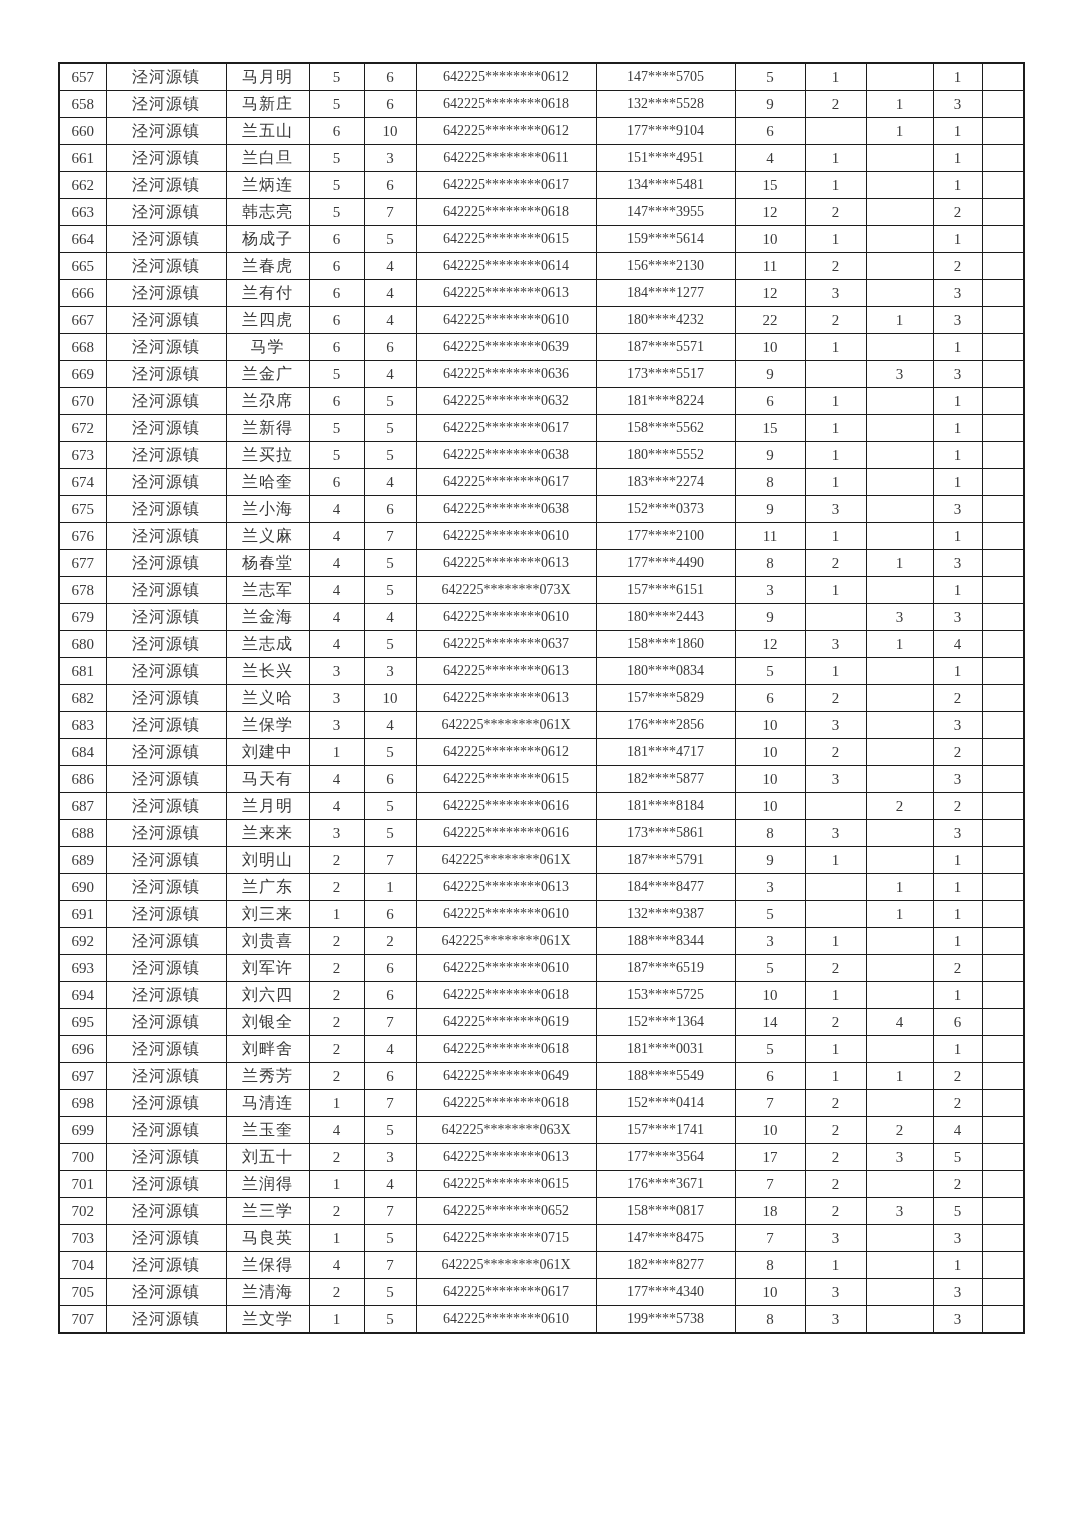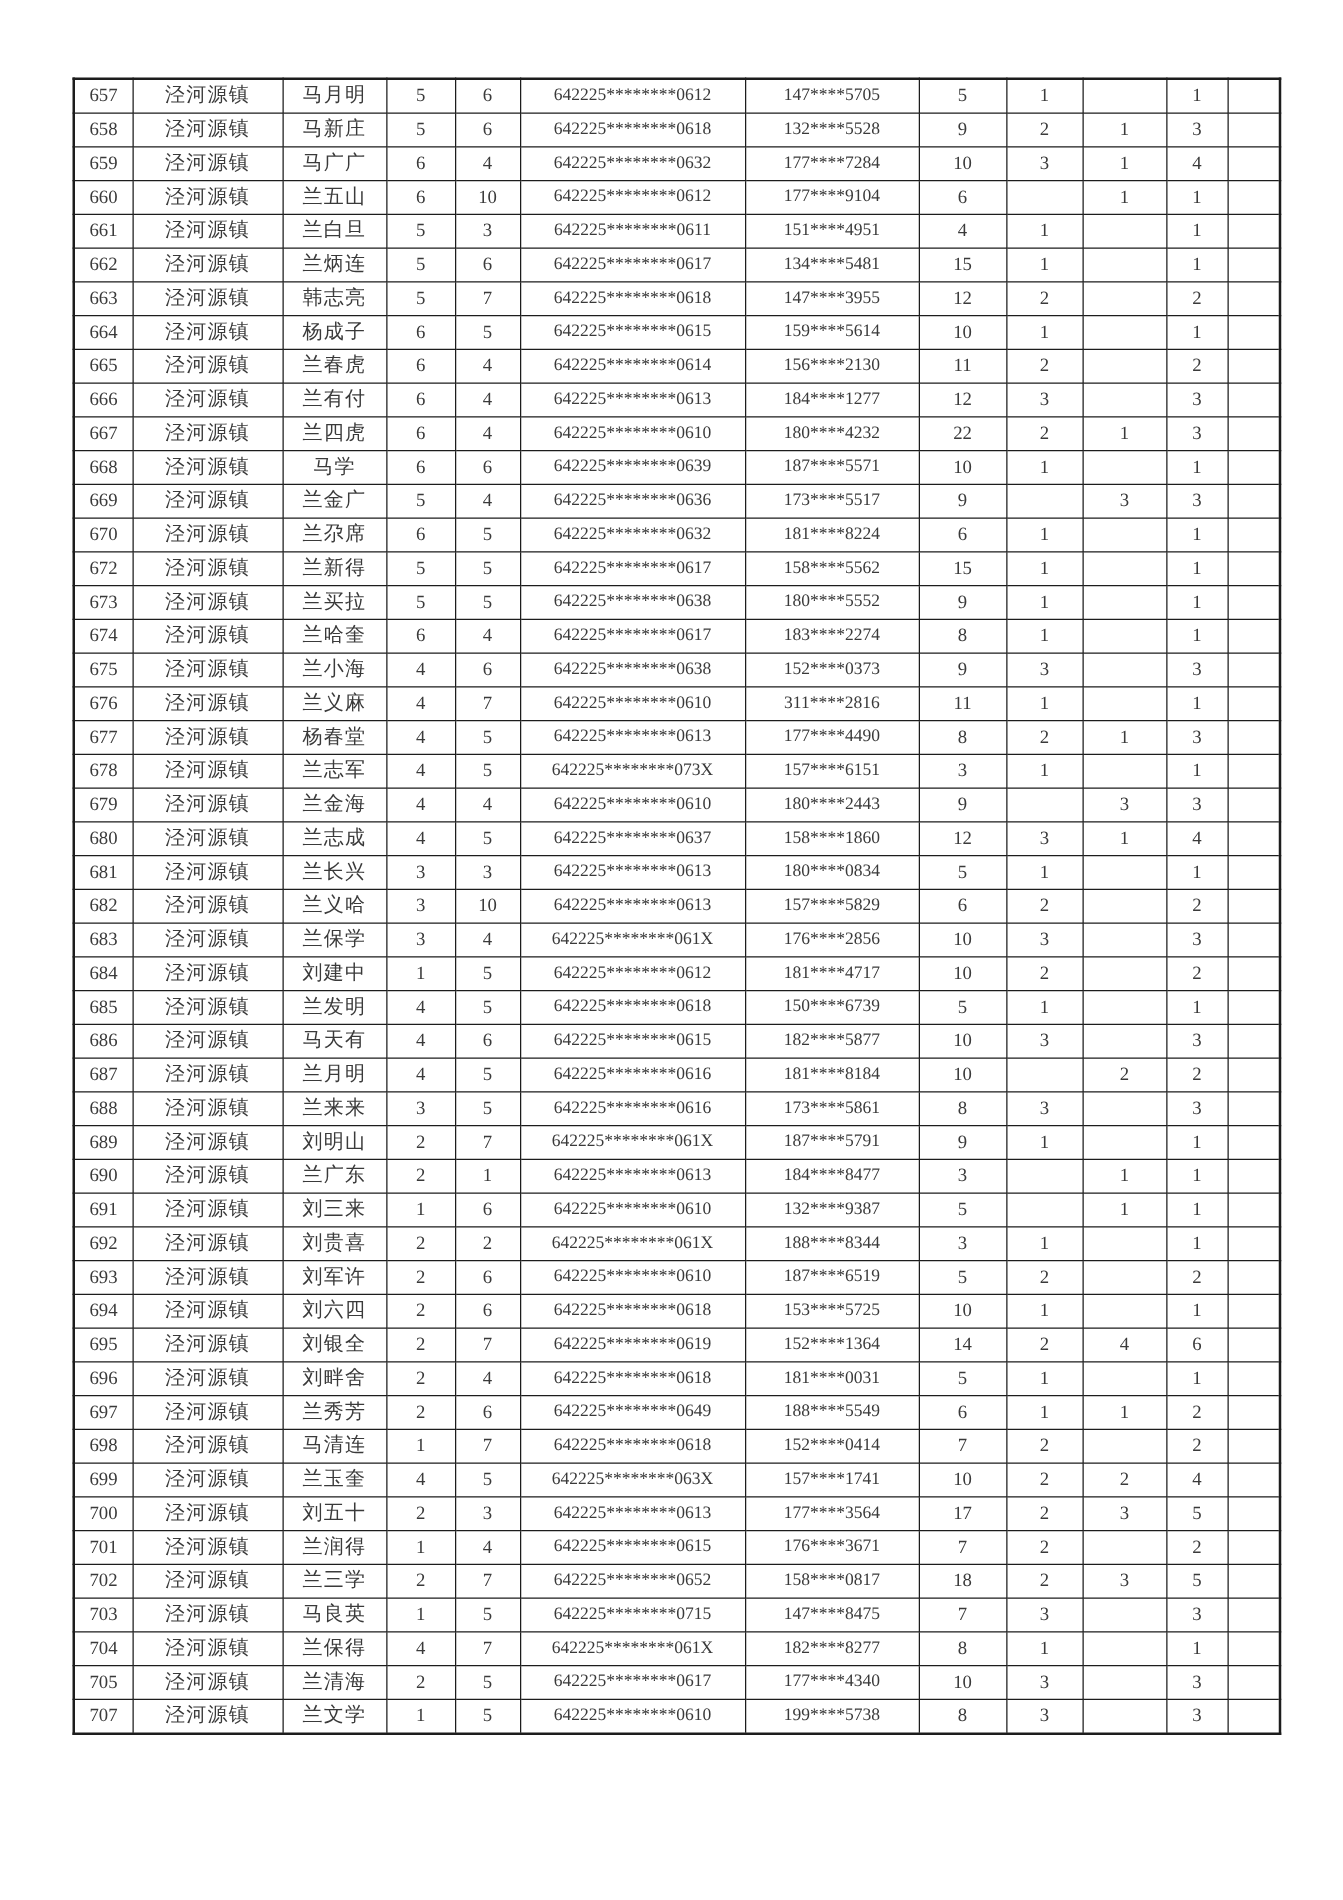--- a/index.html
+++ b/index.html
@@ -95,34 +95,20 @@
           <td class="c-num">6</td>
           <td class="c-id">642225********0618</td>
           <td class="c-phone">132****5528</td>
           <td class="c-n">9</td>
           <td class="c-n">2</td>
           <td class="c-n">1</td>
           <td class="c-n">3</td>
           <td class="c-blank"></td>
         </tr>
         <tr>
-          <td class="c-idx">659</td>
-          <td class="c-town">泾河源镇</td>
-          <td class="c-name">马广广</td>
-          <td class="c-num">6</td>
-          <td class="c-num">4</td>
-          <td class="c-id">642225********0632</td>
-          <td class="c-phone">177****7284</td>
-          <td class="c-n">10</td>
-          <td class="c-n">3</td>
-          <td class="c-n">1</td>
-          <td class="c-n">4</td>
-          <td class="c-blank"></td>
-        </tr>
-        <tr>
           <td class="c-idx">660</td>
           <td class="c-town">泾河源镇</td>
           <td class="c-name">兰五山</td>
           <td class="c-num">6</td>
           <td class="c-num">10</td>
           <td class="c-id">642225********0612</td>
           <td class="c-phone">177****9104</td>
           <td class="c-n">6</td>
           <td class="c-n"></td>
           <td class="c-n">1</td>
@@ -325,21 +311,21 @@
           <td class="c-n">3</td>
           <td class="c-blank"></td>
         </tr>
         <tr>
           <td class="c-idx">676</td>
           <td class="c-town">泾河源镇</td>
           <td class="c-name">兰义麻</td>
           <td class="c-num">4</td>
           <td class="c-num">7</td>
           <td class="c-id">642225********0610</td>
-          <td class="c-phone">311****2816</td>
+          <td class="c-phone">177****2100</td>
           <td class="c-n">11</td>
           <td class="c-n">1</td>
           <td class="c-n"></td>
           <td class="c-n">1</td>
           <td class="c-blank"></td>
         </tr>
         <tr>
           <td class="c-idx">677</td>
           <td class="c-town">泾河源镇</td>
           <td class="c-name">杨春堂</td>
@@ -445,34 +431,20 @@
           <td class="c-num">5</td>
           <td class="c-id">642225********0612</td>
           <td class="c-phone">181****4717</td>
           <td class="c-n">10</td>
           <td class="c-n">2</td>
           <td class="c-n"></td>
           <td class="c-n">2</td>
           <td class="c-blank"></td>
         </tr>
         <tr>
-          <td class="c-idx">685</td>
-          <td class="c-town">泾河源镇</td>
-          <td class="c-name">兰发明</td>
-          <td class="c-num">4</td>
-          <td class="c-num">5</td>
-          <td class="c-id">642225********0618</td>
-          <td class="c-phone">150****6739</td>
-          <td class="c-n">5</td>
-          <td class="c-n">1</td>
-          <td class="c-n"></td>
-          <td class="c-n">1</td>
-          <td class="c-blank"></td>
-        </tr>
-        <tr>
           <td class="c-idx">686</td>
           <td class="c-town">泾河源镇</td>
           <td class="c-name">马天有</td>
           <td class="c-num">4</td>
           <td class="c-num">6</td>
           <td class="c-id">642225********0615</td>
           <td class="c-phone">182****5877</td>
           <td class="c-n">10</td>
           <td class="c-n">3</td>
           <td class="c-n"></td>

